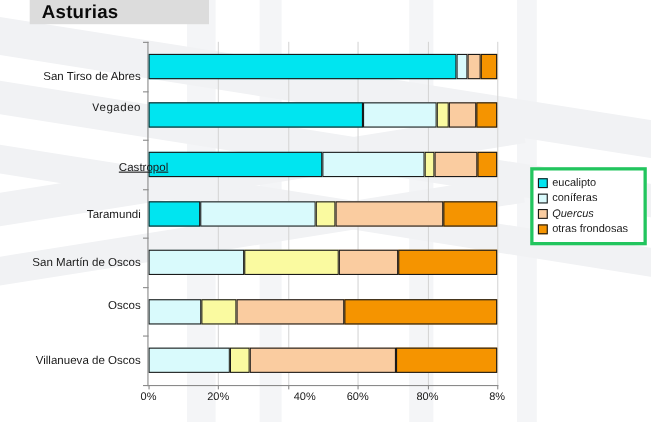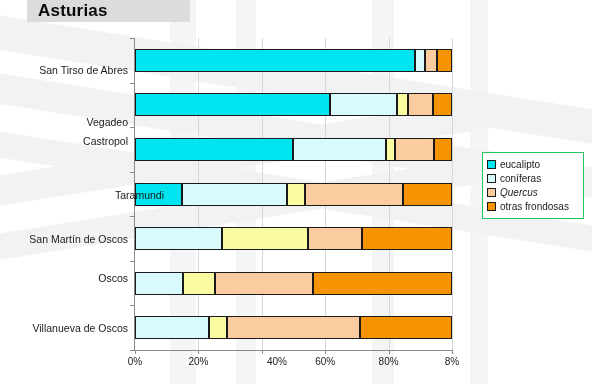--- a/index.html
+++ b/index.html
@@ -74,21 +74,21 @@
   }
   .cat-label{
     position:absolute;right:0;width:124px;
     text-align:right;font-size:10.5px;color:#1a1a1a;
     line-height:12px;z-index:4;
   }
 
   
   #legend{
     position:absolute;left:482px;top:152px;width:92px;
-    background:#ffffff;border:1px solid #22c55e;
+    background:#ffffff;border:3px solid #22c55e;
     padding:4px 4px 4px 4px;z-index:5;
   }
   .legend-item{
     display:flex;align-items:center;margin:1px 0;height:13px;
   }
   .legend-swatch{
     width:9px;height:9px;border:1px solid #1a1a1a;
     margin-right:4px;flex:0 0 auto;box-sizing:border-box;
   }
   .legend-label{
@@ -190,23 +190,23 @@
     </div>
     <div class="bar-row" style="top: 316.214px; left: 135px; width: 317px;">
       <div class="seg" title="Villanueva de Oscos — coníferas: 23.3%" style="left: 0px; width: 73.861px; background: rgb(217, 250, 252);"></div>
       <div class="seg" title="Villanueva de Oscos — castaño: 5.7%" style="left: 73.861px; width: 18.069px; background: rgb(250, 250, 160);"></div>
       <div class="seg" title="Villanueva de Oscos — Quercus: 42%" style="left: 91.93px; width: 133.14px; background: rgb(250, 204, 160);"></div>
       <div class="seg" title="Villanueva de Oscos — otras frondosas: 29%" style="left: 225.07px; width: 91.93px; background: rgb(245, 148, 0);"></div>
     </div>
   </div>
 <div id="catlabels">
     <div class="cat-label" style="left: 0px; width: 128px; top: 38px; margin-top: 26px;">San Tirso de Abres</div>
-    <div class="cat-label" style="left: 0px; width: 128px; top: 116px;">Vegadeo</div>
-    <div class="cat-label" style="left: 0px; width: 128px; top: 135px;">Castropol</div>
-    <div class="cat-label" style="left: 0px; width: 128px; top: 188.5px; padding-left: 36px;">Taramundi</div>
+    <div class="cat-label" style="left: 0px; width: 128px; top: 93px; font-family: Liberation Mono, monospace;">Vegadeo</div>
+    <div class="cat-label" style="left: 0px; width: 153px; top: 146px; text-decoration: underline;">Castropol</div>
+    <div class="cat-label" style="left: 0px; width: 128px; top: 188.5px;">Taramundi</div>
     <div class="cat-label" style="left: 0px; width: 128px; top: 233.071px;">San Martín de Oscos</div>
     <div class="cat-label" style="left: 0px; width: 128px; top: 271.643px;">
       <div>Oscos</div>
     </div>
     <div class="cat-label" style="left: 0px; width: 128px; top: 322.214px;">Villanueva de Oscos</div>
   </div>
 
 <div id="legend">
     <div class="legend-item">
       <span class="legend-swatch" style="background: rgb(0, 229, 240);"></span>

